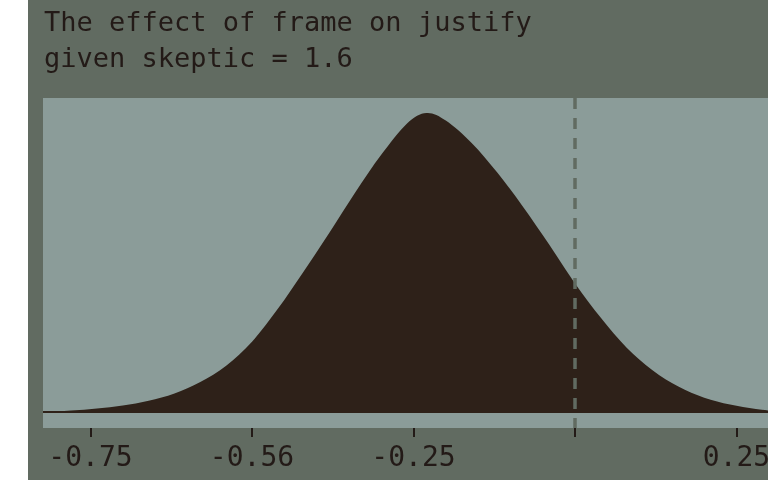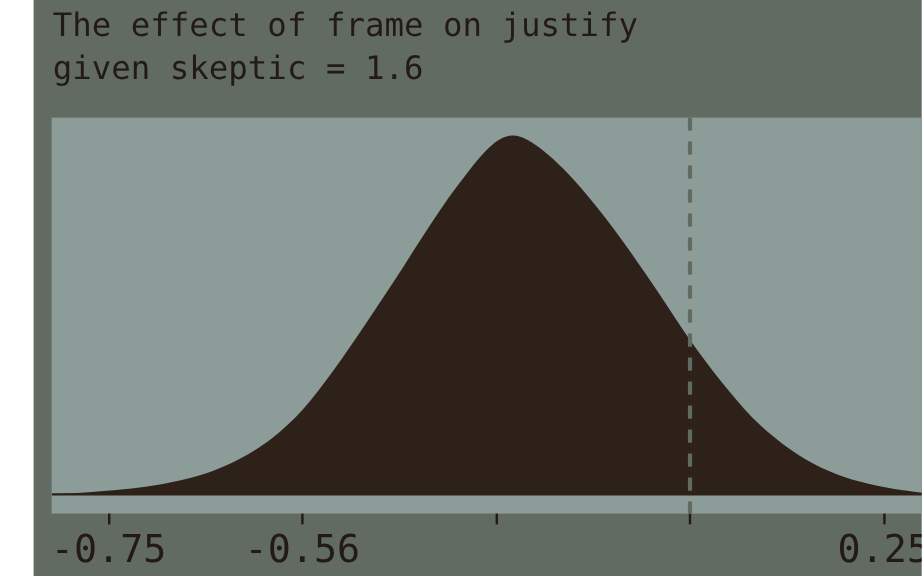--- a/index.html
+++ b/index.html
@@ -60,21 +60,21 @@
     position: absolute;
     top: 0px;
     width: 2px;
     height: 9px;
     background: #231a17;
   }
   .tick-label {
     position: absolute;
     top: 12px;
     font-family: "DejaVu Sans Mono", monospace;
-    font-size: 32px;
+    font-size: 28px;
     line-height: 34px;
     color: #231a17;
     transform: translateX(-50%);
     white-space: pre;
   }
 </style>
 </head>
 <body>
 
 <div id="figure">
@@ -89,18 +89,19 @@
       <line id="refline" x1="532" y1="0" x2="532" y2="330" stroke="#616b61" stroke-width="3.5" stroke-dasharray="11,9"></line>
     </svg>
   </div>
 
   <div id="xaxis">
       <div class="tick-mark" style="left: 61.5px;"></div>
       <div class="tick-label" style="left: 62.5px;">-0.75</div>
       <div class="tick-mark" style="left: 223px;"></div>
       <div class="tick-label" style="left: 224px;">-0.56</div>
       <div class="tick-mark" style="left: 384.5px;"></div>
+      <div class="tick-label" style="left: 385.5px;">-0.25</div>
       <div class="tick-mark" style="left: 546px;"></div>
       <div class="tick-mark" style="left: 707.5px;"></div>
       <div class="tick-label" style="left: 708.5px;">0.25</div>
     </div>
 
 </div>
 
 </body></html>

